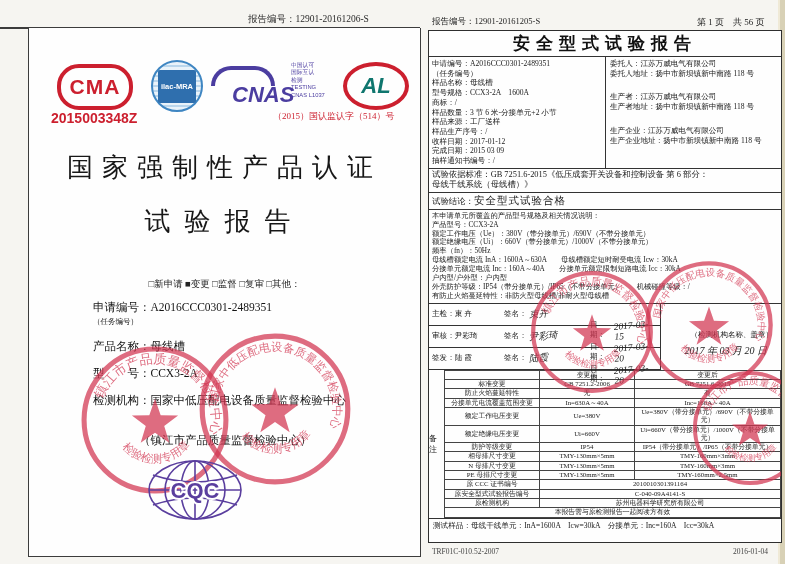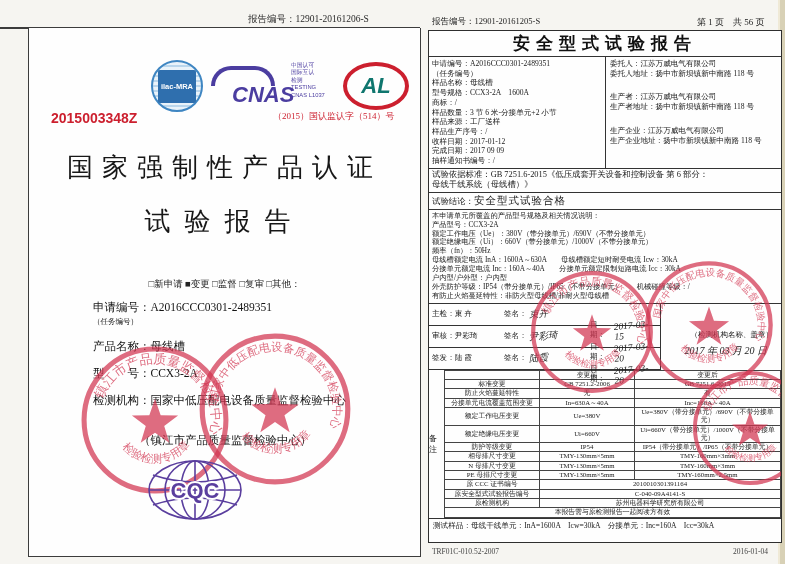--- a/index.html
+++ b/index.html
@@ -99,20 +99,21 @@
 
 <div class="edge-strip"></div>
 <div class="edge-line"></div>
 <div class="top-rule"></div>
 
 <div class="report-no-left">报告编号：12901-20161206-S</div>
 
 <div class="left-page">
 
   <div class="logo-row">
+    <div class="cma-badge">CMA</div>
     <div class="cma-number">2015003348Z</div>
     <div class="ilac-badge">
       <span class="ilac-pill">ilac-MRA</span>
     </div>
     <div class="cnas-badge">
       <div class="cnas-arc"></div>
       <div class="cnas-word">CNAS</div>
     </div>
     <div class="cnas-caption">
       <div>中国认可</div>
@@ -185,21 +186,21 @@
     <div class="r-info-left">
       <div>申请编号：A2016CCC0301-2489351</div>
       <div>（任务编号）</div>
       <div>样品名称：母线槽</div>
       <div>型号规格：CCX3-2A　1600A</div>
       <div>商标：/</div>
       <div>样品数量：3 节 6 米-分接单元+2 小节</div>
       <div>样品来源：工厂送样</div>
       <div>样品生产序号：/</div>
       <div>收样日期：2017-01-12</div>
-      <div>完成日期：2017 09 09</div>
+      <div>完成日期：2015 03 09</div>
       <div>抽样通知书编号：/</div>
     </div>
     <div class="r-info-right">
       <div>委托人：江苏万威电气有限公司</div>
       <div>委托人地址：扬中市新坝镇新中南路 118 号</div>
       <div class="grp-gap">生产者：江苏万威电气有限公司</div>
       <div>生产者地址：扬中市新坝镇新中南路 118 号</div>
       <div class="grp-gap">生产企业：江苏万威电气有限公司</div>
       <div>生产企业地址：扬中市新坝镇新中南路 118 号</div>
     </div>

